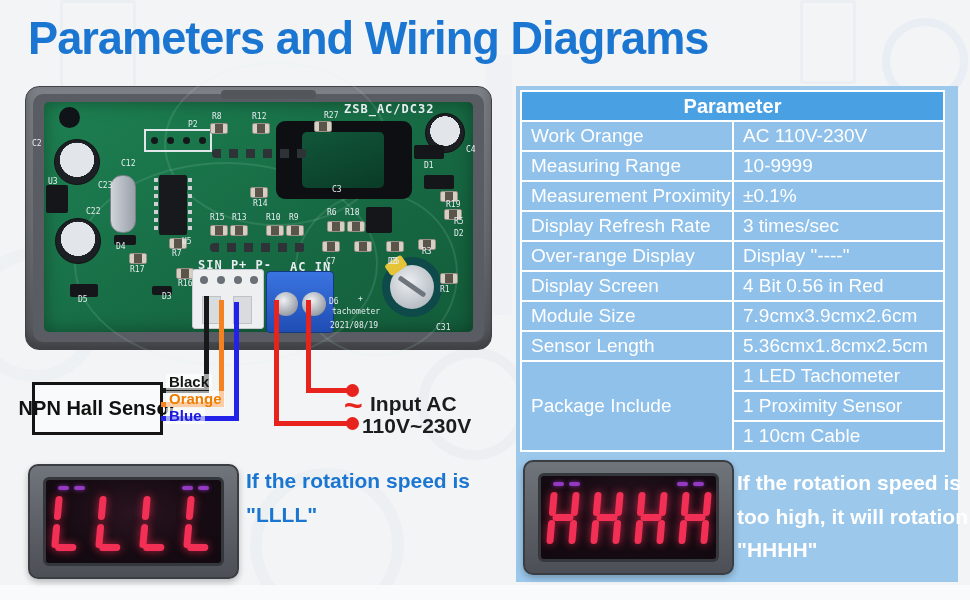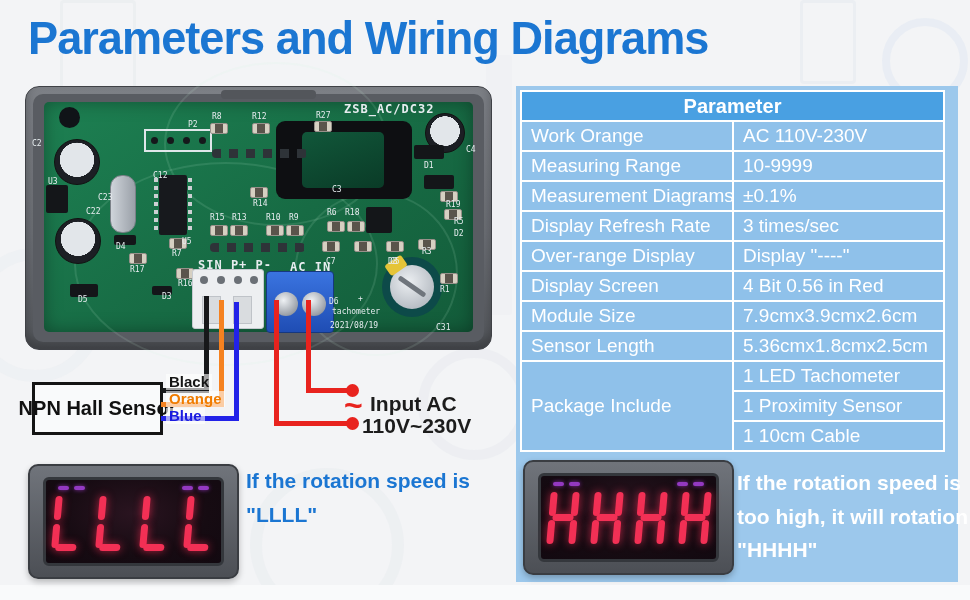--- a/index.html
+++ b/index.html
@@ -144,21 +144,21 @@
 
   <div class="title">Parameters and Wiring Diagrams</div>
 
   <div class="panel"></div>
   <div class="ptable">
     <div class="cell head">Parameter</div>
     <div class="cell">Work Orange</div>
     <div class="cell">AC 110V-230V</div>
     <div class="cell">Measuring Range</div>
     <div class="cell">10-9999</div>
-    <div class="cell">Measurement Diagrams</div>
+    <div class="cell">Measurement Proximity</div>
     <div class="cell">±0.1%</div>
     <div class="cell">Display Refresh Rate</div>
     <div class="cell">3 times/sec</div>
     <div class="cell">Over-range Display</div>
     <div class="cell">Display "----"</div>
     <div class="cell">Display Screen</div>
     <div class="cell">4 Bit 0.56 in Red</div>
     <div class="cell">Module Size</div>
     <div class="cell">7.9cmx3.9cmx2.6cm</div>
     <div class="cell">Sensor Length</div>
@@ -240,26 +240,26 @@
     <div class="term">
       <div class="screw" style="left:7px;"></div>
         <div class="screw" style="left:35px;"></div>
     </div>
 
     <div>
         <span class="silk b" style="left: 318px; top: 18px;">ZSB_AC/DC32</span>
         <span class="silk" style="left: 162px; top: 33px;">P2</span>
         <span class="silk" style="left: 186px; top: 25px;">R8</span>
         <span class="silk" style="left: 226px; top: 25px;">R12</span>
-        <span class="silk" style="left: 290px; top: 24px;">R27</span>
+        <span class="silk" style="left: 298px; top: 24px;">R27</span>
         <span class="silk" style="left: 306px; top: 98px;">C3</span>
-        <span class="silk" style="left: 95px; top: 84px; margin-left: 32px;">C12</span>
+        <span class="silk" style="left: 95px; top: 72px;">C12</span>
         <span class="silk" style="left: 6px; top: 52px;">C2</span>
         <span class="silk" style="left: 22px; top: 90px;">U3</span>
-        <span class="silk" style="left: 60px; top: 106px; padding-left: 12px;">C23</span>
+        <span class="silk" style="left: 60px; top: 94px; padding-left: 12px;">C23</span>
         <span class="silk" style="left: 60px; top: 120px;">C22</span>
         <span class="silk" style="left: 156px; top: 150px;">U5</span>
         <span class="silk" style="left: 184px; top: 126px;">R15</span>
         <span class="silk" style="left: 206px; top: 126px;">R13</span>
         <span class="silk" style="left: 240px; top: 126px;">R10</span>
         <span class="silk" style="left: 263px; top: 126px;">R9</span>
         <span class="silk" style="left: 301px; top: 121px;">R6</span>
         <span class="silk" style="left: 319px; top: 121px;">R18</span>
         <span class="silk" style="left: 227px; top: 112px;">R14</span>
         <span class="silk" style="left: 90px; top: 155px;">D4</span>

